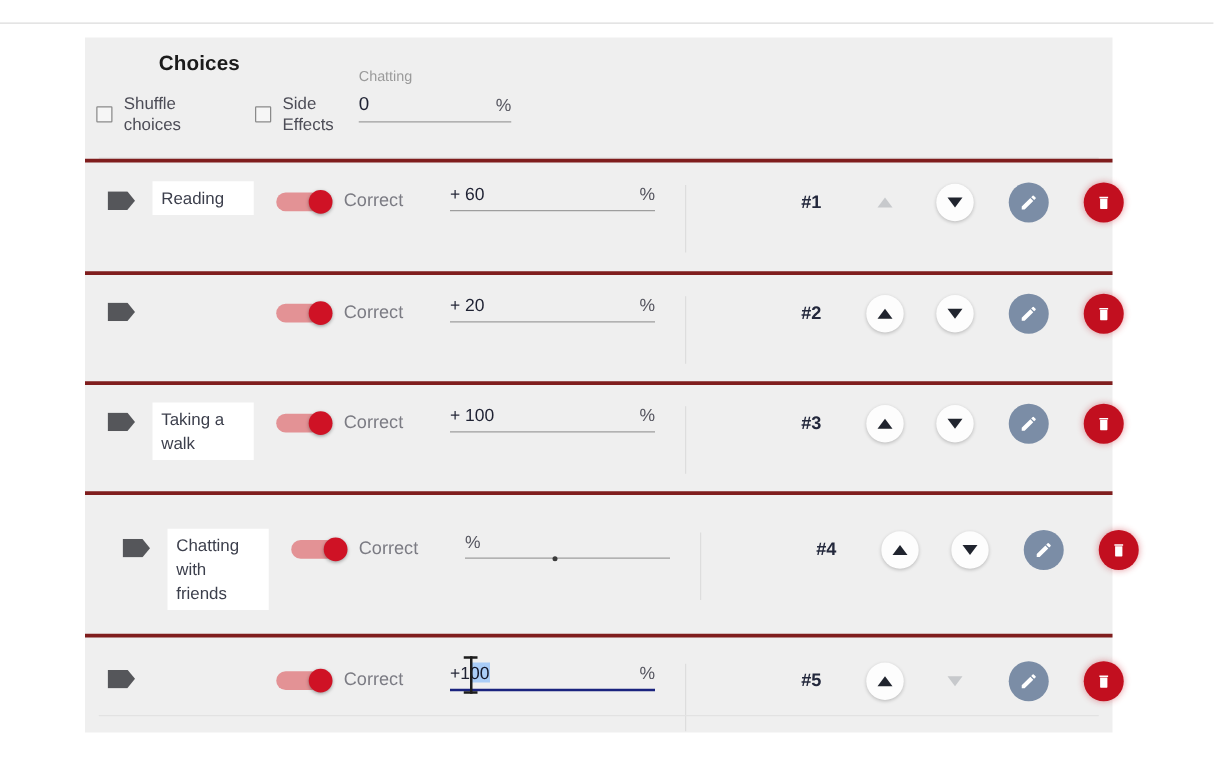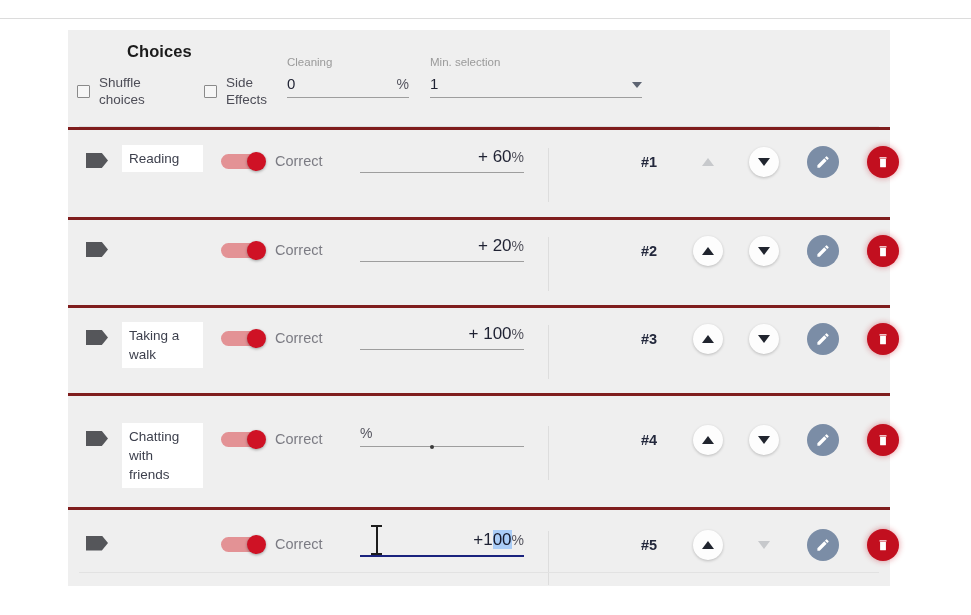--- a/index.html
+++ b/index.html
@@ -185,25 +185,24 @@
     width: 164px;
   }
   .score-line {
     display: flex;
     align-items: baseline;
     border-bottom: 1px solid #9e9e9e;
     padding-bottom: 5px;
     position: relative;
   }
   .score-val {
-    font-size: 17px;
+    font-size: 14px;
     color: #1f2233;
     flex: 1;
     white-space: pre;
-    text-align: right;
   }
   .score-pct {
     font-size: 14px;
     color: #55555f;
   }
   .score-dot {
     position: absolute;
     left: 70px;
     bottom: -2.5px;
     width: 4px; height: 4px;
@@ -323,34 +322,27 @@
         <div class="chk-box"></div>
         <div class="chk-label">Side Effects</div>
       </div>
 
       <div class="chk-group" id="chk-shuffle">
         <div class="chk-box"></div>
         <div class="chk-label">Shuffle choices</div>
       </div>
 
       <div class="field" id="fld-threshold">
-        <div class="field-label">Cleaning</div>
+        <div class="field-label">Chatting</div>
         <div class="field-row">
           <div class="field-val">0</div>
           <div class="field-suffix">%</div>
         </div>
       </div>
 
-      <div class="field" id="fld-min">
-        <div class="field-label">Min. selection</div>
-        <div class="field-row">
-          <div class="field-val">1</div>
-          <div class="caret"></div>
-        </div>
-      </div>
 
 
       <div class="hdr-rule"></div>
     </div>
 
     <div id="rows-host">
         <div class="row" style="top: 97px; height: 90px;">
           <div class="row-inner">
             <div class="tag-icon" style="top:23px"></div>
             <div class="name-box" style="top:15px">Reading</div>
@@ -447,21 +439,21 @@
                   <path fill="#ffffff" d="M3 17.25V21h3.75L17.81 9.94l-3.75-3.75L3 17.25zM20.71 7.04a1 1 0 0 0 0-1.41l-2.34-2.34a1 1 0 0 0-1.41 0l-1.83 1.83 3.75 3.75 1.83-1.83z"></path>
                 </svg></span>
             </div>
             <div class="circ-btn delete-btn" style="top:15px">
               <span class="trash"><svg viewBox="0 0 24 24" width="14" height="15">
                   <path fill="#ffffff" d="M6 4h12v2H6zM7 7h10v13a1 1 0 0 1-1 1H8a1 1 0 0 1-1-1V7z"></path>
                 </svg></span>
             </div>
           </div>
         </div>
-        <div class="row" style="top: 363px; height: 114px;">
+        <div class="row" style="top: 363px; height: 114px; padding-left: 12px;">
           <div class="row-inner">
             <div class="tag-icon" style="top:35px"></div>
             <div class="name-box" style="top:27px">Chatting with friends</div>
             <div class="toggle" style="top:34px">
               <div class="toggle-track"></div>
               <div class="toggle-thumb"></div>
             </div>
             <div class="toggle-text" style="top:34px">Correct</div>
             <div class="score-field" style="top:29px">
               <div class="score-line">

